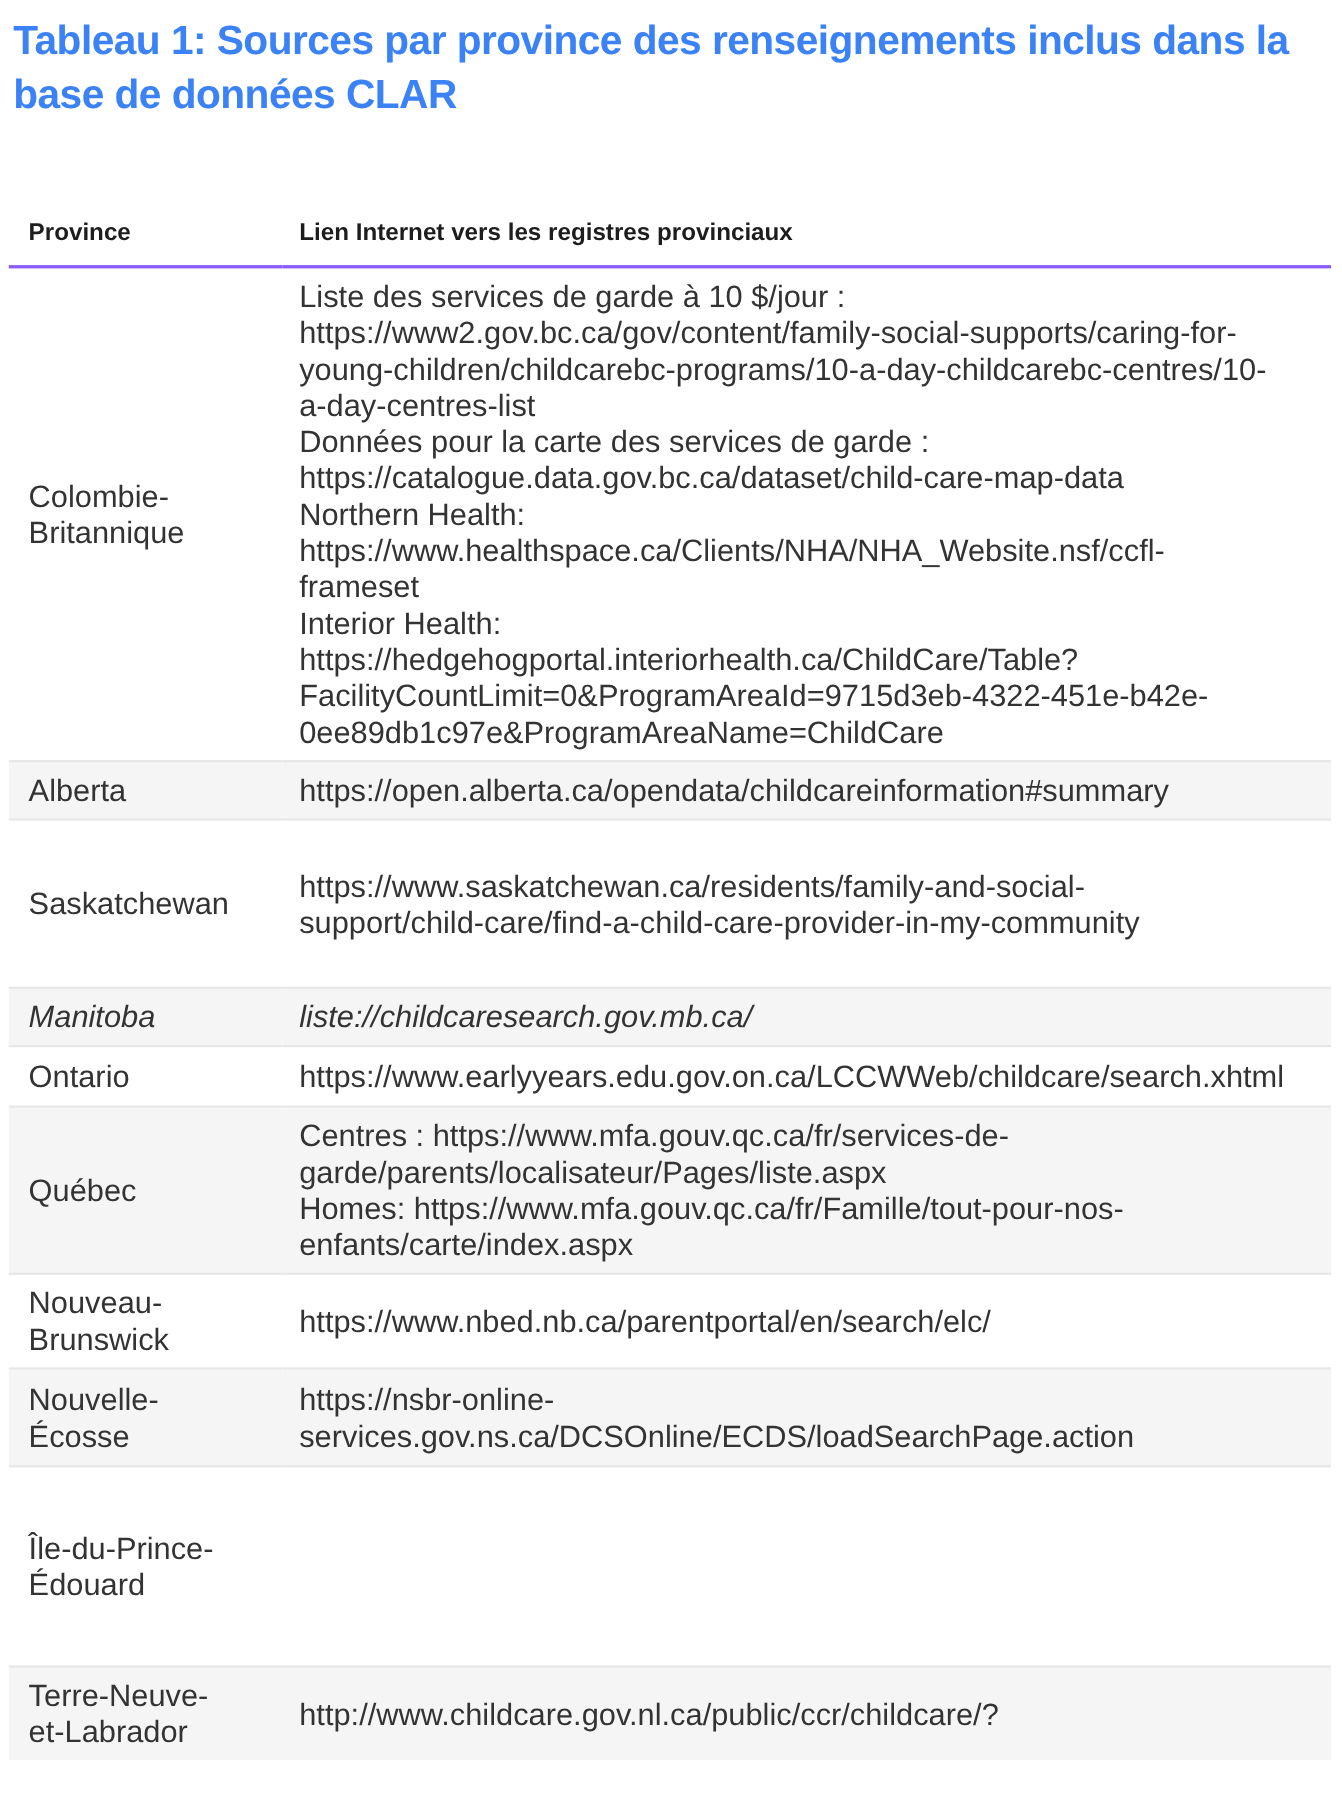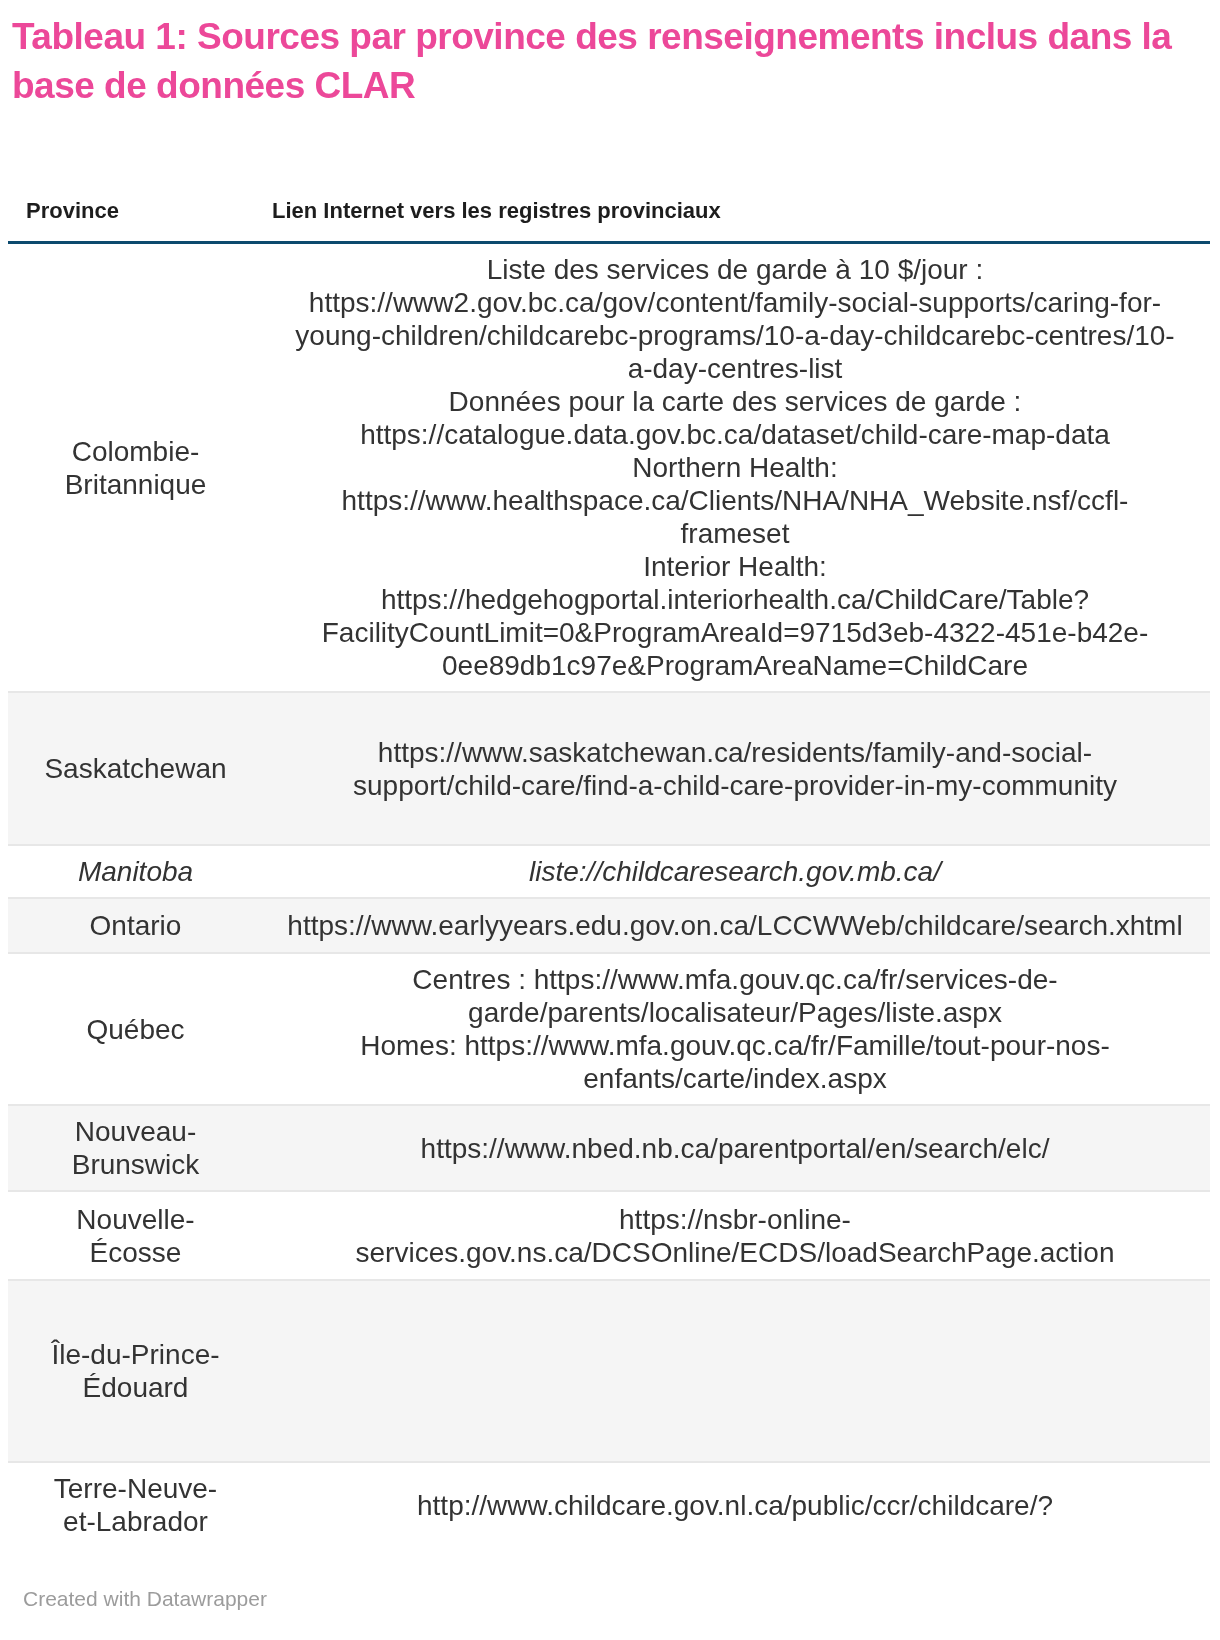--- a/index.html
+++ b/index.html
@@ -13,55 +13,54 @@
     box-sizing: border-box;
     padding: 10px 10px 0 10px;
     overflow: hidden;
     font-family: "Liberation Sans", "DejaVu Sans", sans-serif;
     color: #333333;
   }
   .page-title {
     font-size: 37px;
     line-height: 1.33;
     font-weight: 700;
-    color: #ec4899;
+    color: #3b82f6;
     letter-spacing: -0.5px;
     margin: 2px 0 0 2px;
     max-width: 1160px;
   }
   table.registry-table {
     border-collapse: collapse;
     table-layout: fixed;
     width: 1202px;
     margin: 88px 0 0 -2px;
   }
   col.c-province { width: 249px; }
   col.c-link     { width: 953px; }
   th {
     font-size: 22px;
     font-weight: 700;
     color: #1d1d1d;
     text-align: left;
     vertical-align: bottom;
     padding: 0 10px 17px 18px;
-    border-bottom: 3px solid #0c4a6e;
+    border-bottom: 3px solid #8b5cf6;
     letter-spacing: 0;
   }
   th.h-link { padding-left: 15px; }
   td {
     font-size: 28px;
     line-height: 33px;
     color: #333333;
     vertical-align: middle;
     box-sizing: border-box;
     padding: 9px 12px 9px 18px;
     white-space: pre-line;
     overflow-wrap: break-word;
     border-top: 2px solid #e7e7e7;
-    text-align: center;
   }
   td.cell-link { padding-left: 15px; }
   tbody tr:first-child td { border-top: none; }
   tbody tr:nth-child(even) td { background: #f5f5f5; }
   tr.r0 td { height: 447px; }
   tr.r1 td { height: 53px; }
   tr.r2 td { height: 153px; }
   tr.r3 td { height: 51px; font-style: italic; }
   tr.r4 td { height: 55px; }
   tr.r5 td { height: 152px; }
@@ -107,20 +106,24 @@
 Données pour la carte des services de garde :
 https://catalogue.data.gov.bc.ca/dataset/child-care-map-data
 Northern Health:
 https://www.healthspace.ca/Clients/NHA/NHA_Website.nsf/ccfl-
 frameset
 Interior Health:
 https://hedgehogportal.interiorhealth.ca/ChildCare/Table?
 FacilityCountLimit=0&amp;ProgramAreaId=9715d3eb-4322-451e-b42e-
 0ee89db1c97e&amp;ProgramAreaName=ChildCare</td>
     </tr>
+    <tr class="r1">
+      <td class="cell-province">Alberta</td>
+      <td class="cell-link">https://open.alberta.ca/opendata/childcareinformation#summary</td>
+    </tr>
     <tr class="r2">
       <td class="cell-province">Saskatchewan</td>
       <td class="cell-link">https://www.saskatchewan.ca/residents/family-and-social-
 support/child-care/find-a-child-care-provider-in-my-community</td>
     </tr>
     <tr class="r3">
       <td class="cell-province">Manitoba</td>
       <td class="cell-link">liste://childcaresearch.gov.mb.ca/</td>
     </tr>
     <tr class="r4">

